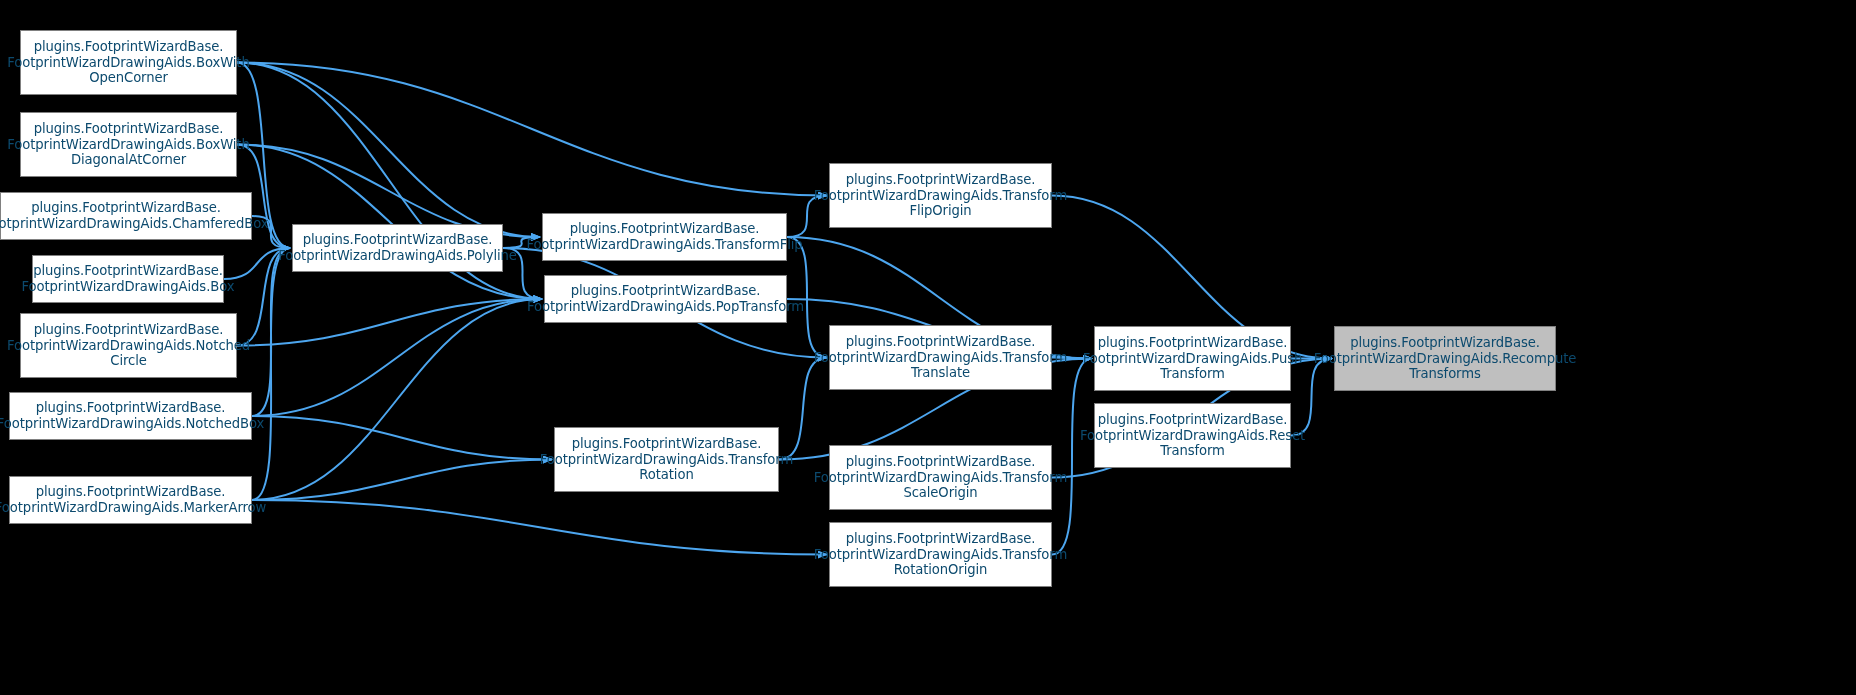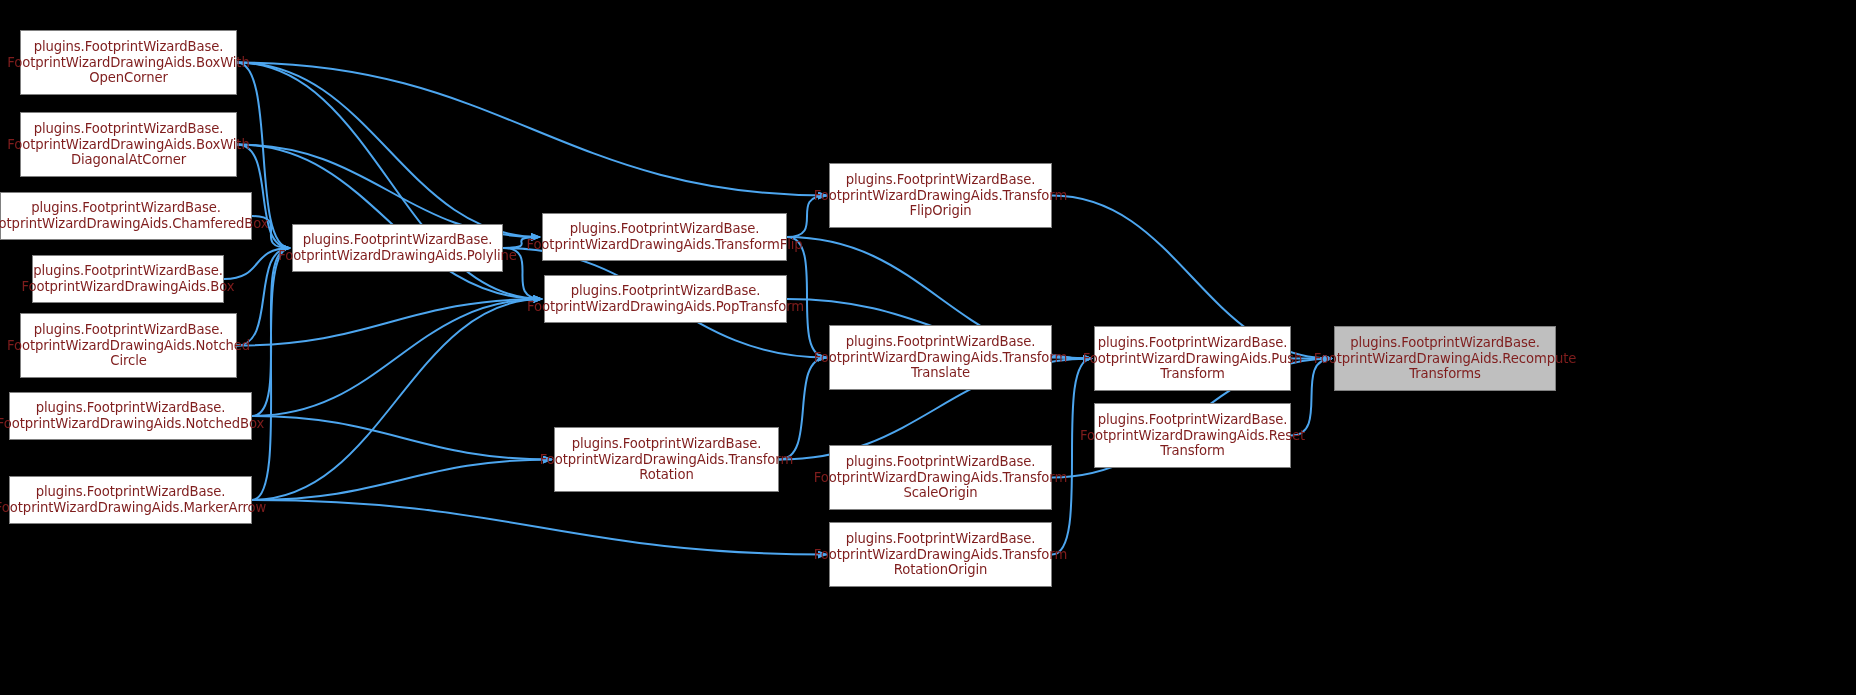--- a/index.html
+++ b/index.html
@@ -1,20 +1,20 @@
 <!DOCTYPE html>
 <html><head>
 <meta charset="utf-8">
 <style>
   html,body{margin:0;padding:0;background:#000;}
   #canvas{position:relative;width:1856px;height:695px;background:#000;overflow:hidden;
           font-family:"DejaVu Sans","Liberation Sans",sans-serif;}
   .node{position:absolute;box-sizing:border-box;background:#ffffff;border:1px solid #808080;
         display:flex;align-items:center;justify-content:center;text-align:center;
-        color:#7f1d1d;font-size:13.2px;line-height:15.6px;letter-spacing:-0.1px;
+        color:#0c4a6e;font-size:13.2px;line-height:15.6px;letter-spacing:-0.1px;
         padding:2px 4px;white-space:pre-line;}
   .node.highlight{background:#bfbfbf;}
   svg#edges{position:absolute;left:0;top:0;width:1856px;height:695px;pointer-events:none;}
 </style>
 </head>
 <body>
 
 <div id="canvas">
   <svg id="edges">
     <defs>

